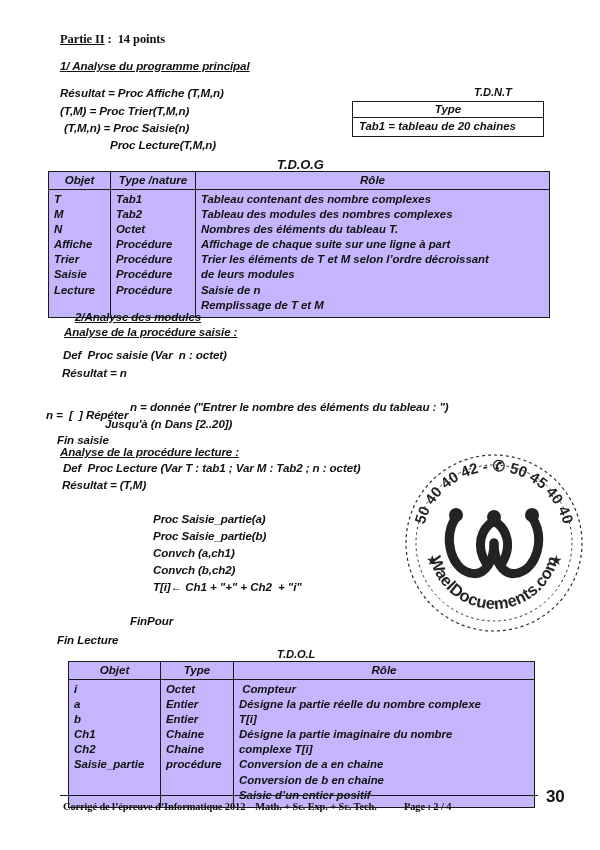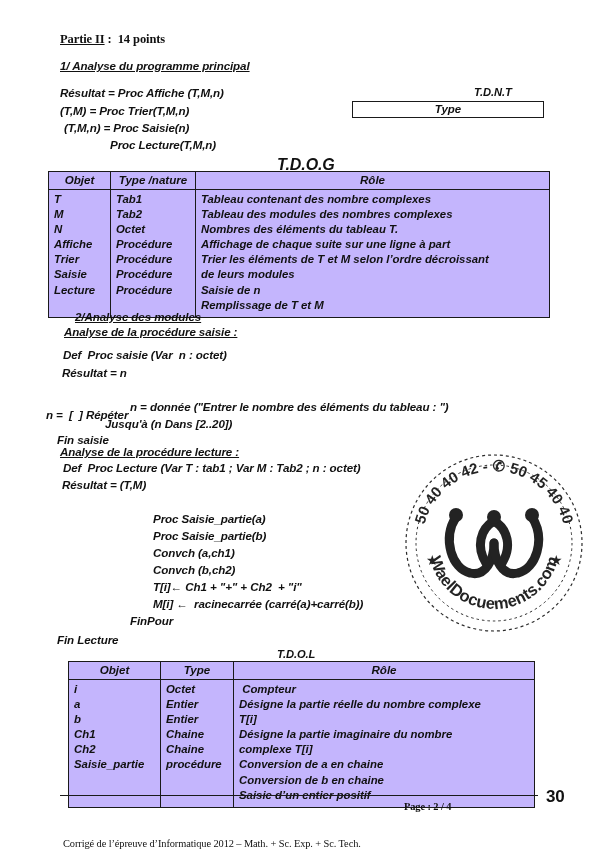--- a/index.html
+++ b/index.html
@@ -92,21 +92,21 @@
     padding: 1px 0 2px 6px;
     line-height: 15px;
     border-top: none;
     border-bottom: none;
   }
   #tdnt-table .row:last-child { border-bottom: 1.3px solid #1a1a1a; }
 
   
   #tdog-caption {
     left: 277px; top: 158px;
-    font-size: 16px;
+    font-size: 13px;
   }
   .dtable {
     position: absolute;
     border-collapse: collapse;
     background: #c4b5fd;
     table-layout: fixed;
   }
   .dtable, .dtable td, .dtable th {
     border: 1.2px solid #1a1a1a;
   }
@@ -168,23 +168,22 @@
   #footer-rule {
     position: absolute;
     left: 60px; top: 795px;
     width: 478px;
     border-top: 1.2px solid #1a1a1a;
   }
   #footer-text {
     left: 63px; top: 800px;
     font-family: "Liberation Serif", serif;
     font-style: normal;
-    font-weight: normal;
+    font-weight: bold;
     font-size: 10.4px;
-    margin-top: 37px;
   }
   #footer-page {
     left: 404px; top: 800px;
     font-family: "Liberation Serif", serif;
     font-style: normal;
     font-weight: bold;
     font-size: 10.4px;
     text-align: right;
   }
   #page-number {
@@ -218,20 +217,23 @@
   <div class="t code-line" id="pp-l1">Résultat = Proc Affiche (T,M,n)</div>
   <div class="t code-line" id="pp-l2">(T,M) = Proc Trier(T,M,n)</div>
   <div class="t code-line" id="pp-l3">(T,M,n) = Proc Saisie(n)</div>
   <div class="t code-line" id="pp-l4">Proc Lecture(T,M,n)</div>
 
   <div class="t" id="tdnt-caption">T.D.N.T</div>
   <table id="tdnt-table">
     <tbody>
         <tr>
       <td class="hdr">Type</td>
+    </tr>
+    <tr>
+      <td class="row">Tab1 = tableau de 20 chaines</td>
     </tr>
   </tbody>
     </table>
 
   <div class="t" id="tdog-caption">T.D.O.G</div>
   <table class="dtable" id="tdog-table">
     <colgroup>
         <col class="c1">
         <col class="c2">
         <col>
@@ -287,21 +289,20 @@
 
   <div class="t" id="heading-lecture">Analyse de la procédure lecture :</div>
 
   <div class="t code-line" id="le-l1">Def  Proc Lecture (Var T : tab1 ; Var M : Tab2 ; n : octet)</div>
   <div class="t code-line" id="le-l2">Résultat = (T,M)</div>
   <div class="t code-line" id="le-l4">Proc Saisie_partie(a)</div>
   <div class="t code-line" id="le-l5">Proc Saisie_partie(b)</div>
   <div class="t code-line" id="le-l6">Convch (a,ch1)</div>
   <div class="t code-line" id="le-l7">Convch (b,ch2)</div>
   <div class="t code-line" id="le-l8">T[i]← Ch1 + "+" + Ch2  + "i"</div>
-  <div class="t code-line" id="le-l9">M[i] ←  racinecarrée (carré(a)+carré(b))</div>
   <div class="t code-line" id="le-l10">FinPour</div>
   <div class="t code-line" id="le-l11">Fin Lecture</div>
 
   <div id="watermark">
     <svg width="192" height="192" viewBox="0 0 192 192" xmlns="http://www.w3.org/2000/svg">
       <defs>
         <path id="arcTop" d="M 24,96 A 72,72 0 0 1 168,96"></path>
         <path id="arcBottom" d="M 30,96 A 66,66 0 0 0 162,96"></path>
       </defs>
       <circle cx="96" cy="96" r="88" fill="none" stroke="#1a1a1a" stroke-width="1.2" stroke-dasharray="3 3"></circle>

